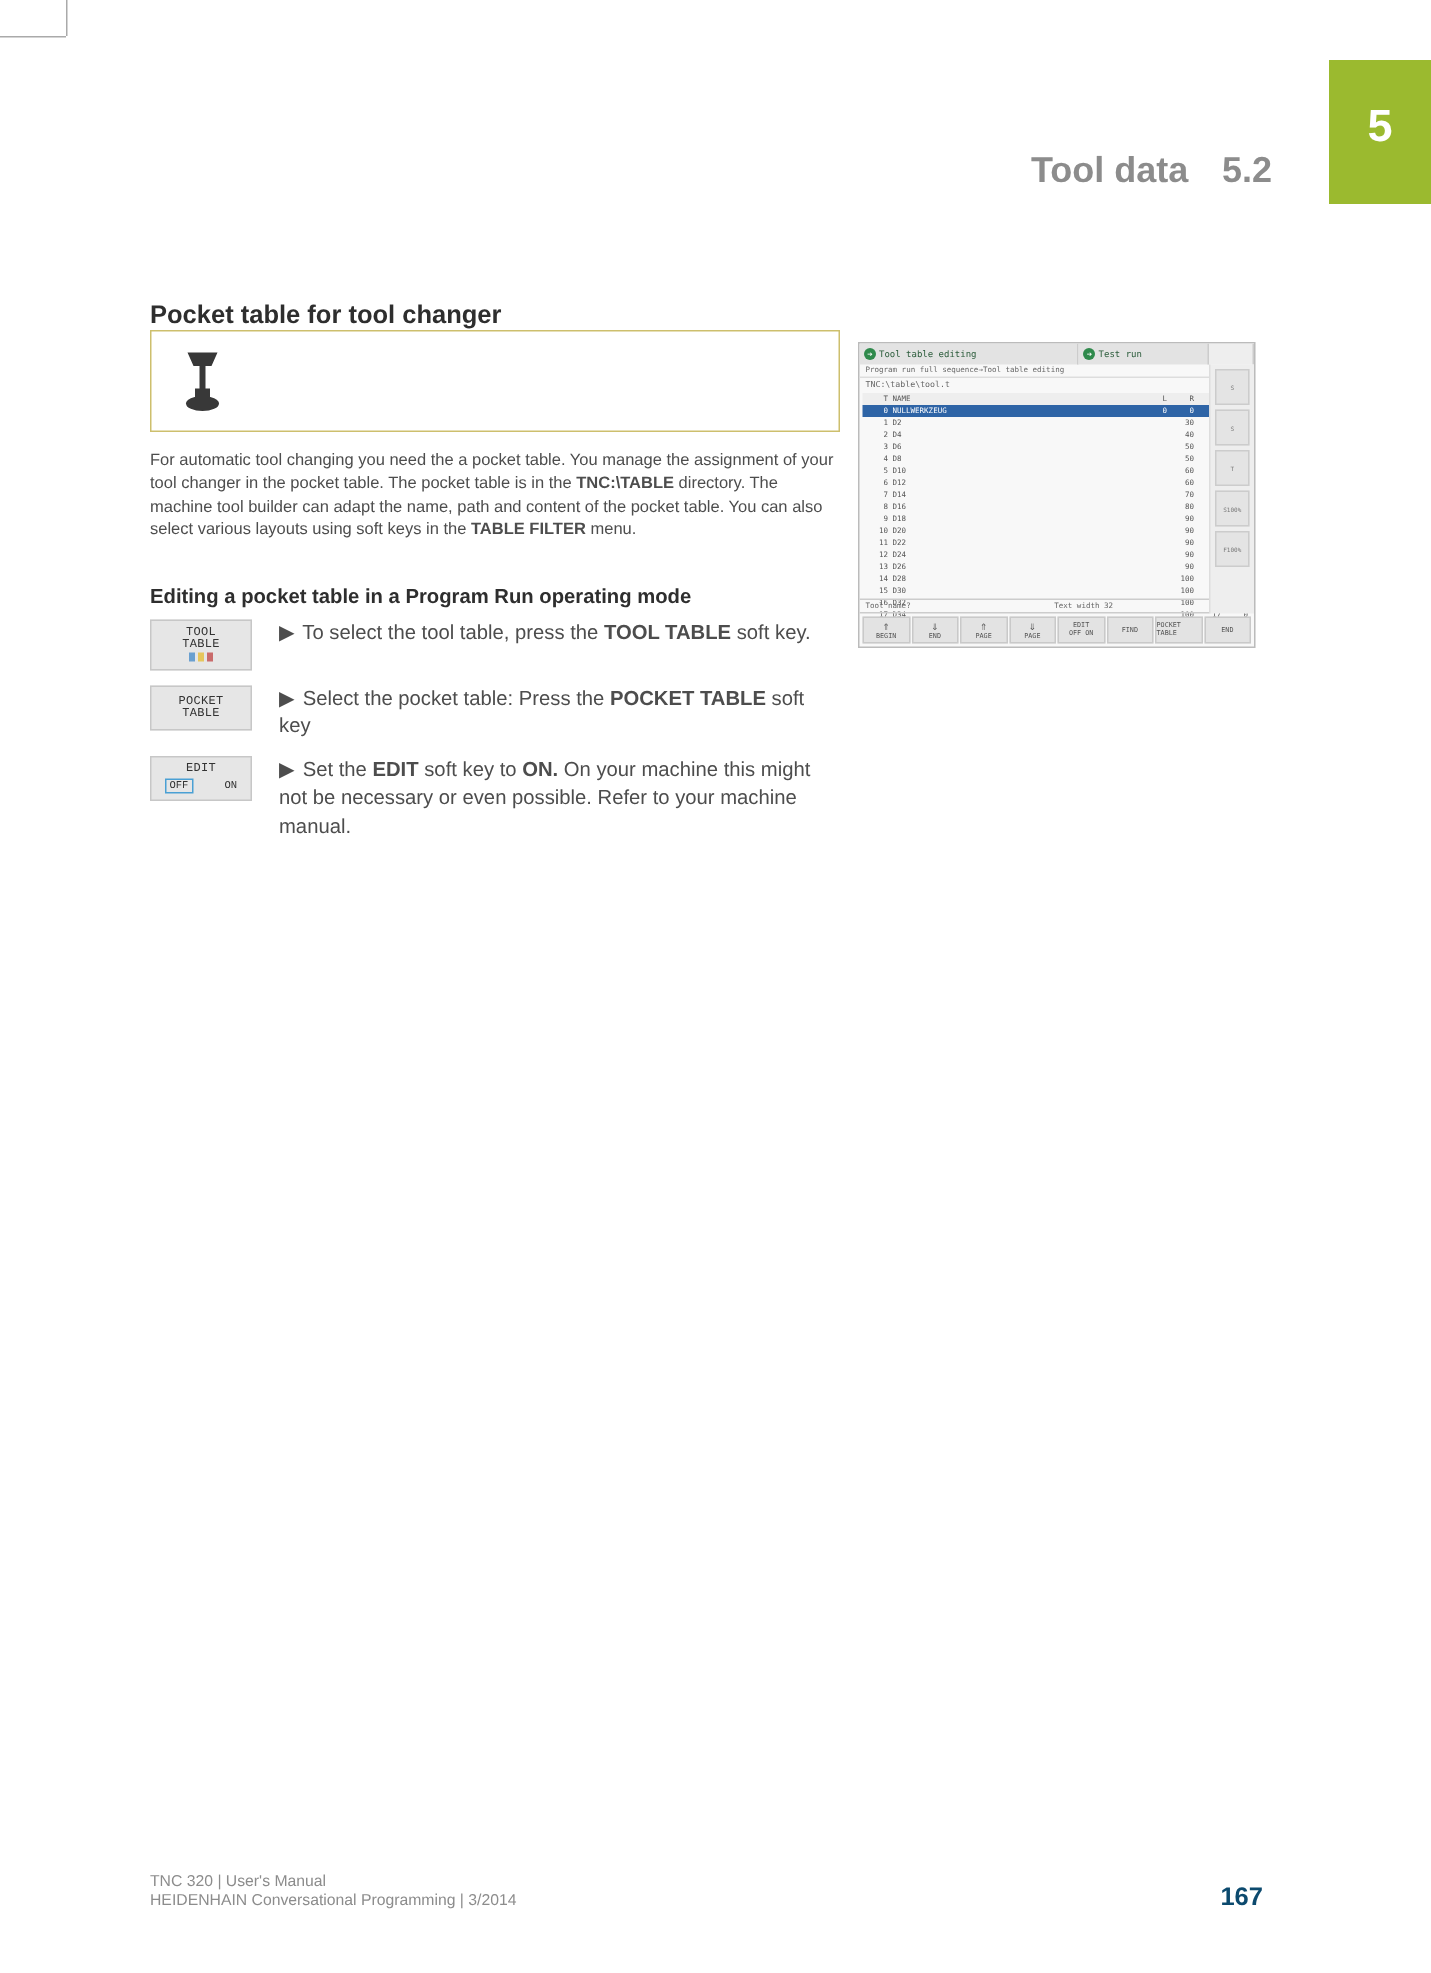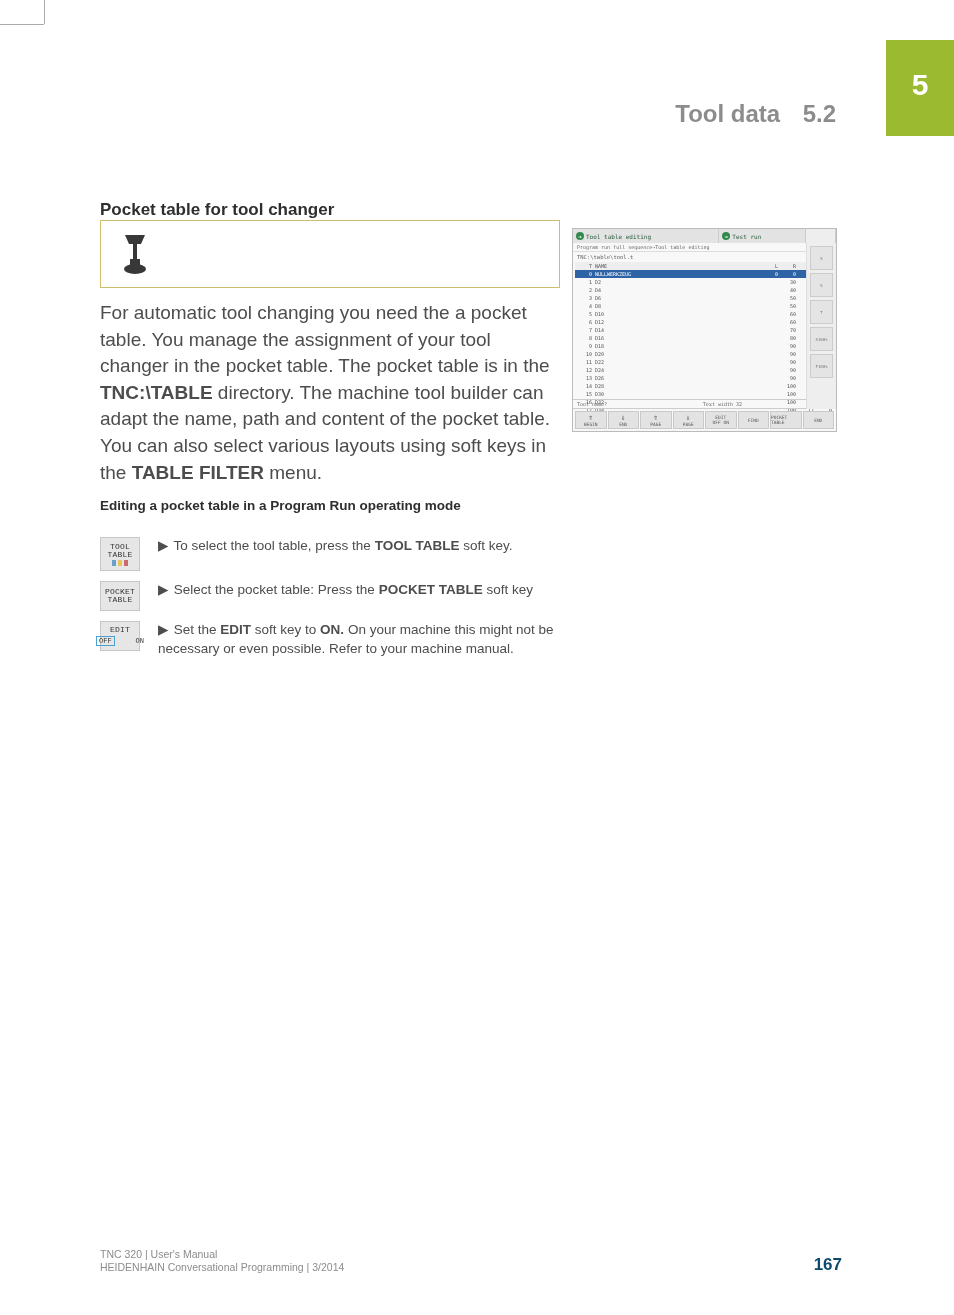--- a/index.html
+++ b/index.html
@@ -13,21 +13,21 @@
   }
   .crop-top-h { position:absolute; top:24px; left:0; width:44px; border-top:1px solid #aaa; }
   .crop-top-v { position:absolute; top:0; left:44px; height:24px; border-left:1px solid #aaa; }
 
   .chapter-tab {
     position:absolute; top:40px; right:0; width:68px; height:96px;
     background:#9bba2f; color:#fff; font-size:30px; font-weight:bold;
     display:flex; align-items:flex-start; justify-content:center; padding-top:28px;
   }
   .header {
-    position:absolute; top:100px; left:100px; right:118px;
+    position:absolute; top:100px; left:100px; right:106px;
     text-align:right; color:#8c8c8c;
   }
   .header .title { font-size:24px; font-weight:bold; }
   .header .num { font-size:24px; font-weight:bold; margin-left:18px; }
 
   .content { position:absolute; top:200px; left:100px; width:460px; }
 
   h3.section-heading { font-size:17px; font-weight:bold; color:#2e2e2e; margin-bottom:0; }
 
   .notebox {
@@ -36,27 +36,27 @@
     padding:10px 12px 10px 70px;
     position:relative;
     margin-bottom:12px;
     min-height:68px;
   }
   .notebox .note-icon {
     position:absolute; left:14px; top:10px; width:40px; height:46px;
   }
   .notebox p { font-size:13.5px; line-height:1.35; color:#555; }
 
-  .body-para { font-size:19px; line-height:1.4; color:#4d4d4d; margin-bottom:12px; }
-
-  h4.sub-heading { font-size:13.5px; font-weight:bold; color:#2e2e2e; margin:8px 0 24px; }
+  .body-para { font-size:11px; line-height:1.4; color:#4d4d4d; margin-bottom:28px; }
+
+  h4.sub-heading { font-size:13.5px; font-weight:bold; color:#2e2e2e; margin:8px 0 8px; }
 
   .step-row { display:flex; align-items:flex-start; margin-bottom:10px; }
   .softkey-btn {
-    width:40px; height:30px; background:#e6e6e6; border:1px solid #c7c7c7;
+    width:68px; height:30px; background:#e6e6e6; border:1px solid #c7c7c7;
     display:flex; flex-direction:column; align-items:center; justify-content:center;
     margin-right:18px; flex-shrink:0; font-family:"Courier New",monospace;
   }
   .softkey-btn.tall { height:34px; }
   .softkey-btn .l1,.softkey-btn .l2 { font-size:8px; line-height:1.0; letter-spacing:0.2px; color:#333;}
   .softkey-btn .bar { display:flex; gap:2px; margin-top:1px;}
   .softkey-btn .bar span{width:4px;height:6px;}
   .softkey-btn .bar .b1{background:#6aa0d0;}
   .softkey-btn .bar .b2{background:#e6c65c;}
   .softkey-btn .bar .b3{background:#c96b6b;}

